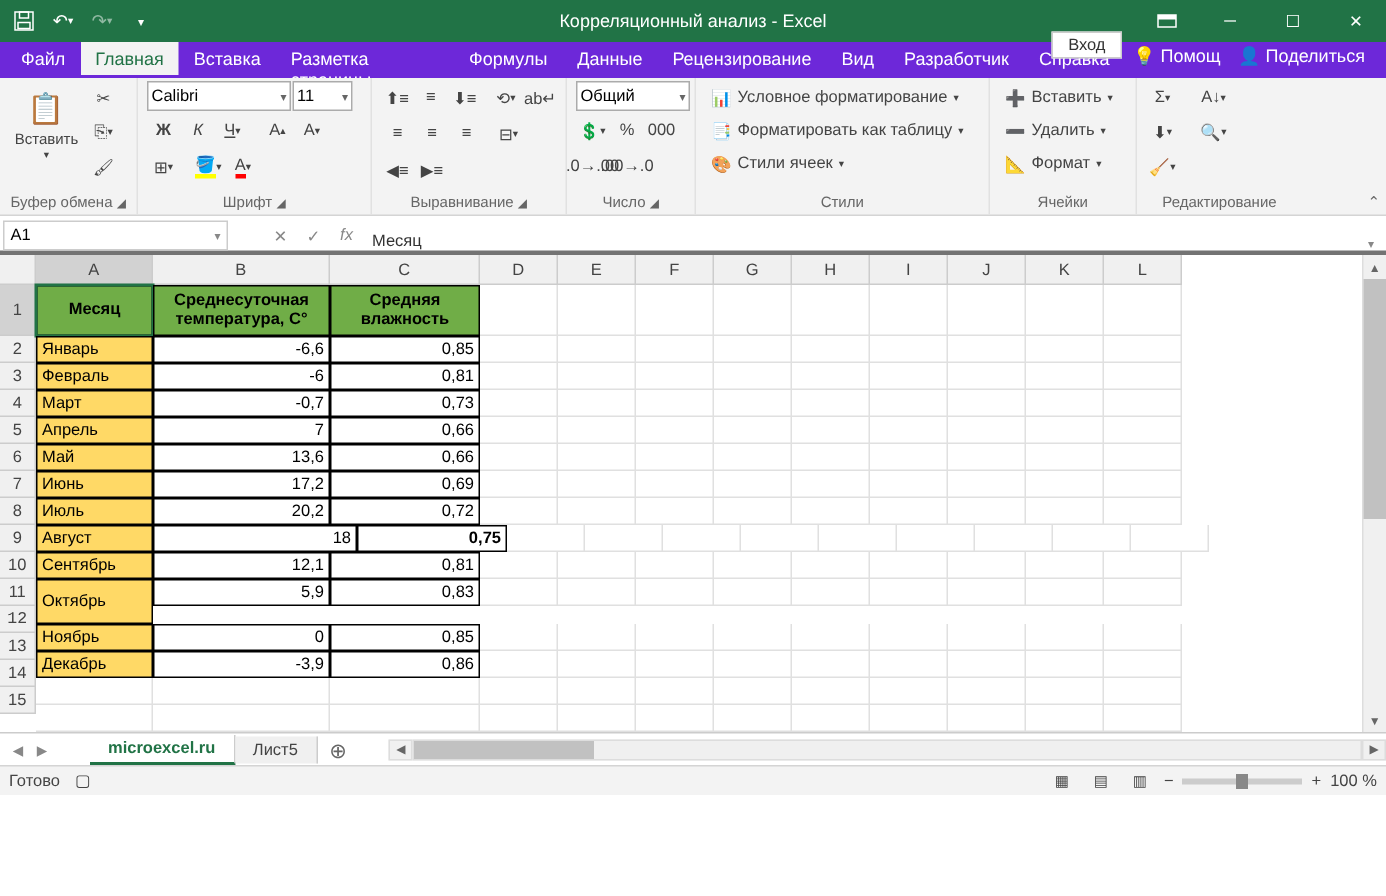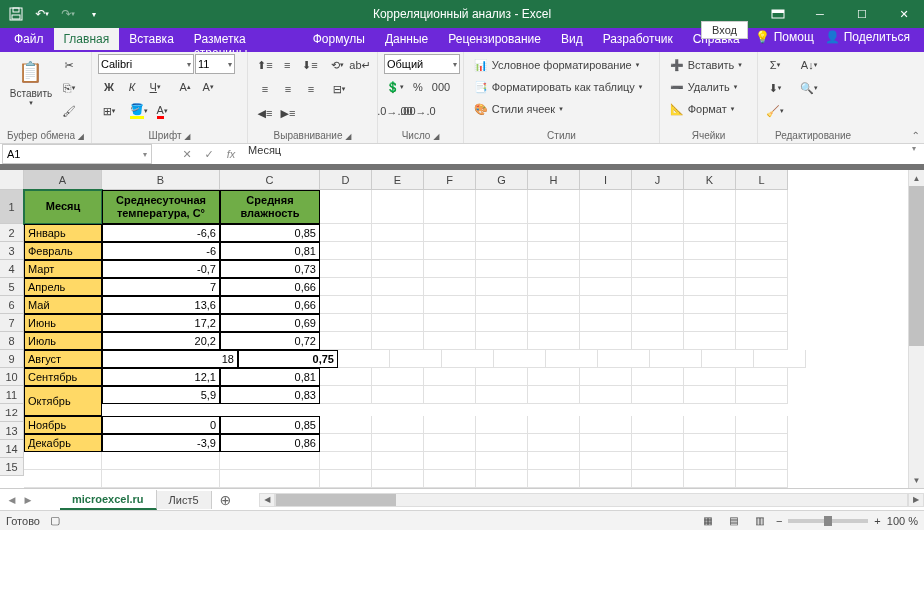--- a/index.html
+++ b/index.html
@@ -30,21 +30,21 @@
 .ribbon-icon-big { width: 32px; height: 32px; display: flex; align-items: center; justify-content: center; font-size: 20px; }
 .ribbon-col { display: flex; flex-direction: column; gap: 1px; }
 .ribbon-row { display: flex; gap: 1px; align-items: center; }
 .ribbon-small { width: 22px; height: 22px; display: flex; align-items: center; justify-content: center; font-size: 11px; color: #444; border: 1px solid transparent; }
 .combo { height: 20px; border: 1px solid #ababab; background: #fff; display: flex; align-items: center; padding: 0 2px; font-size: 11px; }
 .combo-arrow { margin-left: auto; font-size: 8px; color: #666; padding-left: 4px; }
 .ribbon-text-btn { display: flex; align-items: center; gap: 4px; padding: 1px 4px; font-size: 11px; color: #444; height: 22px; }
 .collapse-btn { position: absolute; right: 4px; bottom: 2px; font-size: 10px; color: #666; }
 
 
-.formula-bar { height: 26px; border-bottom: 6px solid #737373; display: flex; align-items: flex-start; background: #fff; }
+.formula-bar { height: 26px; border-bottom: 3px solid #737373; display: flex; align-items: flex-end; background: #fff; }
 .name-box { width: 150px; border: 1px solid #ccc; height: 20px; margin-left: 2px; display: flex; align-items: center; padding: 0 4px; font-size: 11px; }
 .name-box-arrow { margin-left: auto; font-size: 8px; color: #888; }
 .fx-btns { display: flex; gap: 0; margin-left: 24px; }
 .fx-btn { width: 22px; height: 20px; display: flex; align-items: center; justify-content: center; font-size: 11px; color: #888; }
 .formula-input { flex: 1; padding: 0 6px; font-size: 11px; color: #333; }
 .formula-expand { width: 20px; text-align: center; color: #888; font-size: 8px; }
 .corner { width: 24px; height: 20px; background: #f0f0f0; border-right: 1px solid #ccc; border-bottom: 1px solid #ccc; }
 .col-headers { display: flex; height: 20px; }
 .col-header { background: #f0f0f0; border-right: 1px solid #ccc; border-bottom: 1px solid #ccc; text-align: center; font-size: 11px; color: #444; line-height: 20px; }
 .col-header.sel { background: #d2d2d2; }

